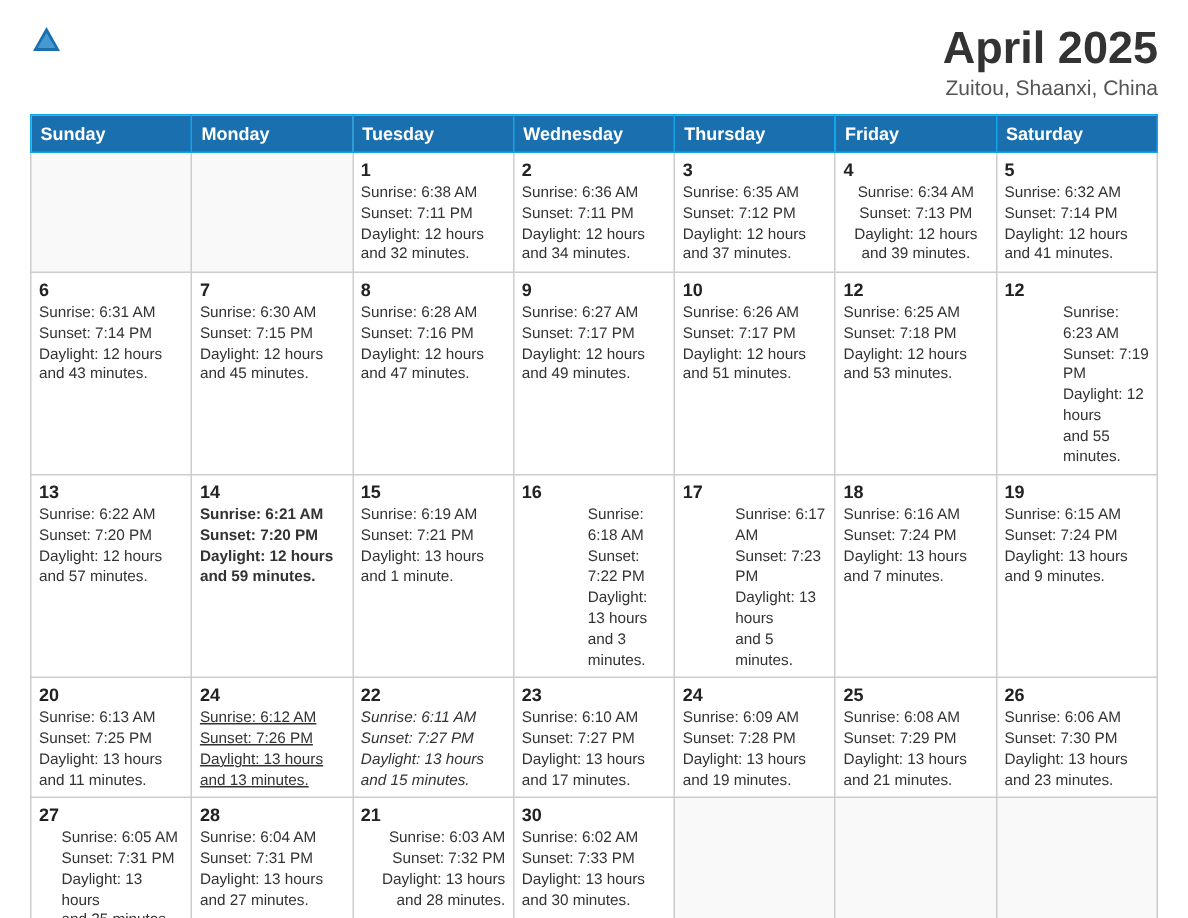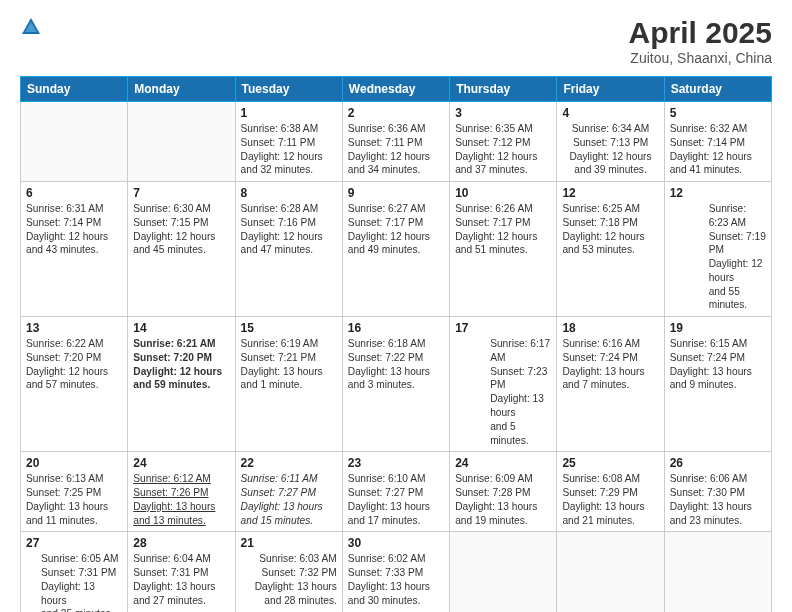--- a/index.html
+++ b/index.html
@@ -233,21 +233,21 @@
           </td>
           <td>
             <div class="day-number">15</div>
             <div class="day-info" style="white-space: pre-line;">Sunrise: 6:19 AM
 Sunset: 7:21 PM
 Daylight: 13 hours
 and 1 minute.</div>
           </td>
           <td>
             <div class="day-number">16</div>
-            <div class="day-info" style="white-space: pre-line;">Sunrise: 6:18 AM
+            <div class="day-info" style="white-space: pre-line; margin-left: 44px;">Sunrise: 6:18 AM
 Sunset: 7:22 PM
 Daylight: 13 hours
 and 3 minutes.</div>
           </td>
           <td>
             <div class="day-number">17</div>
             <div class="day-info" style="white-space: pre-line; margin-left: 35px;">Sunrise: 6:17 AM
 Sunset: 7:23 PM
 Daylight: 13 hours
 and 5 minutes.</div>

